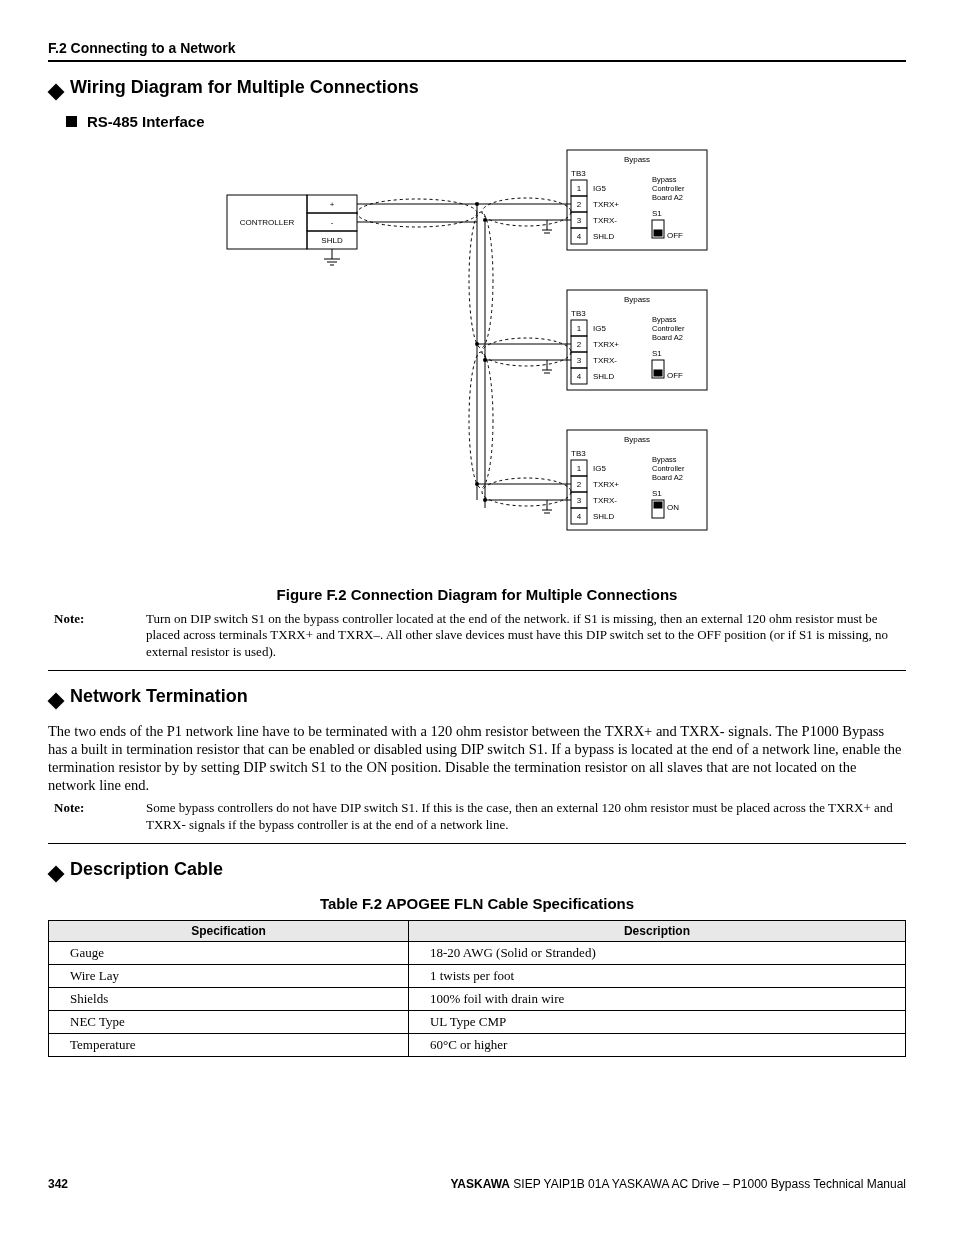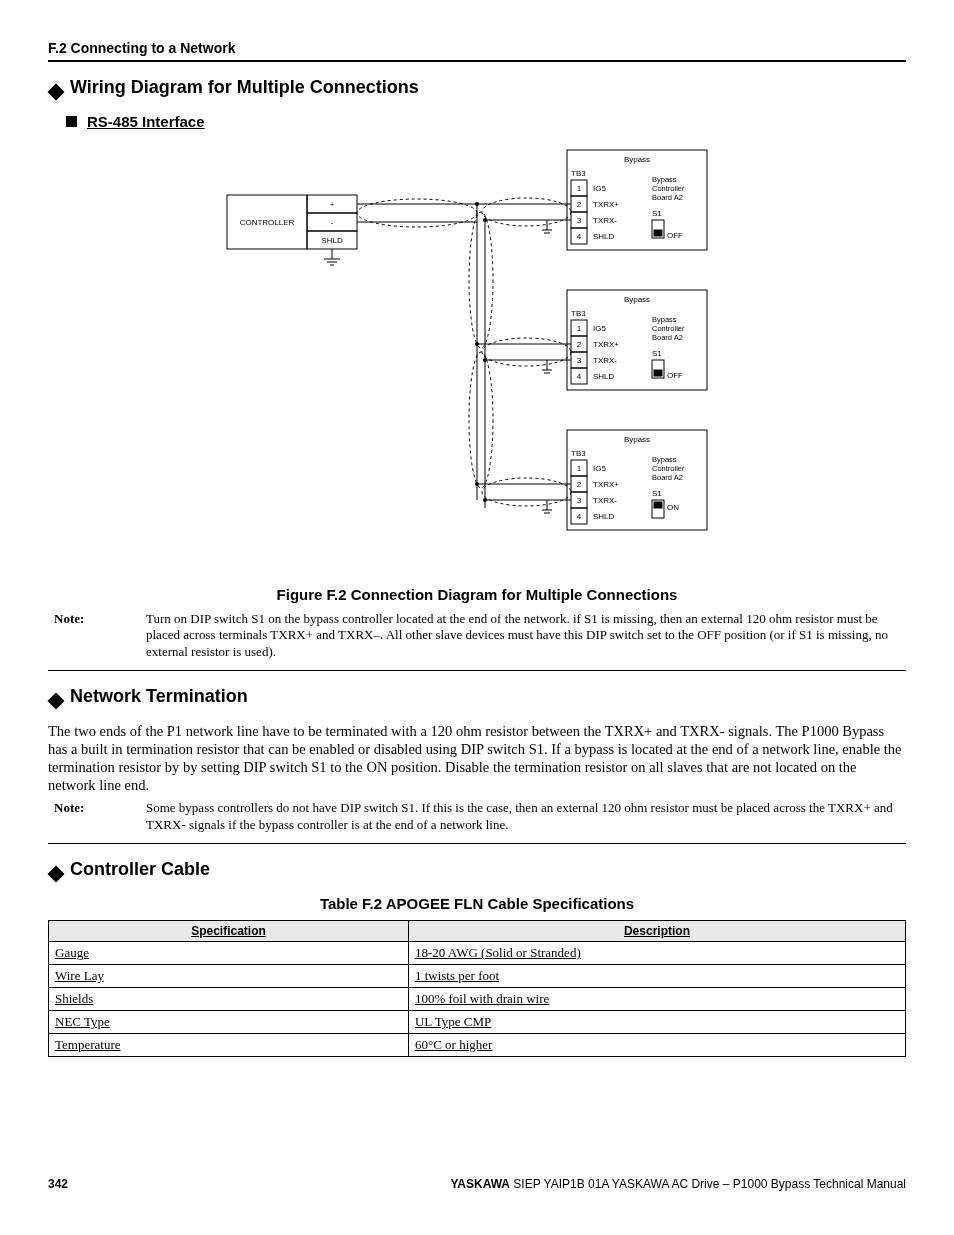--- a/index.html
+++ b/index.html
@@ -21,42 +21,42 @@
   hr.thin  { border: none; border-top: 1px solid #000; margin: 6px 0 10px 0; }
   .h-diamond-row { display: flex; align-items: flex-end; gap: 8px; margin: 15px 0; }
   .h-diamond {
     width: 12px; height: 12px; background: #000;
     transform: rotate(45deg); flex: 0 0 12px; margin-left: 2px;
   }
   .h-diamond-title {
     font-family: Arial, Helvetica, sans-serif;
     font-weight: bold; font-size: 18px;
   }
-  .h-square-row { display: flex; align-items: center; gap: 10px; margin: 6px 0 10px 18px; text-decoration: underline; }
+  .h-square-row { display: flex; align-items: center; gap: 10px; margin: 6px 0 10px 18px; }
   .h-square { width: 11px; height: 11px; background: #000; flex: 0 0 11px; }
   .h-square-title {
     font-family: Arial, Helvetica, sans-serif;
     font-weight: bold; font-size: 15px;
   }
   .figure-wrap { text-align: center; margin: 8px 0 12px 0; }
   .figure-caption {
     font-family: Arial, Helvetica, sans-serif;
     font-weight: bold; font-size: 15px; text-align: center;
     margin: 10px 0 8px 0;
   }
   .note-row { display: flex; gap: 32px; font-size: 13px; margin: 4px 0 10px 0; }
   .note-label { font-weight: bold; flex: 0 0 60px; padding-left: 6px; }
   .note-text { flex: 1; line-height: 1.25; }
   .body-p { font-size: 14.5px; line-height: 1.25; margin: 6px 0; }
   table.spec {
     border-collapse: collapse; width: 100%; font-size: 13px;
     margin-top: 4px;
     font-family: "Times New Roman", serif;
   }
-  table.spec th, table.spec td { border: 1px solid #000; padding: 3px 6px; text-align: left; text-decoration: underline; }
+  table.spec th, table.spec td { border: 1px solid #000; padding: 3px 21px; text-align: left; }
   table.spec th { background: #e8e8e8; font-family: Arial, Helvetica, sans-serif; font-weight: bold; text-align: center; font-size: 12px; }
   .footer {
     display: flex; justify-content: space-between;
     font-size: 12px; margin-top: 120px;
     font-family: Arial, Helvetica, sans-serif;
   }
   .footer .pnum { font-weight: bold; text-align: right; }
   .footer .ftext b { font-weight: bold; }
   
   svg text { font-family: Arial, Helvetica, sans-serif; }
@@ -210,21 +210,21 @@
 
 <div class="note-row">
   <div class="note-label">Note:</div>
   <div class="note-text">Some bypass controllers do not have DIP switch S1. If this is the case, then an external 120 ohm resistor must be placed across the TXRX+ and TXRX- signals if the bypass controller is at the end of a network line.</div>
 </div>
 
 <hr class="thin">
 
 <div class="h-diamond-row">
   <div class="h-diamond"></div>
-  <div class="h-diamond-title">Controller Cable</div>
+  <div class="h-diamond-title">Description Cable</div>
 </div>
 
 <div class="figure-caption">Table F.2  APOGEE FLN Cable Specifications</div>
 
 <table class="spec">
   <thead>
     <tr>
       <th style="width:42%">Specification</th>
       <th>Description</th>
     </tr>

